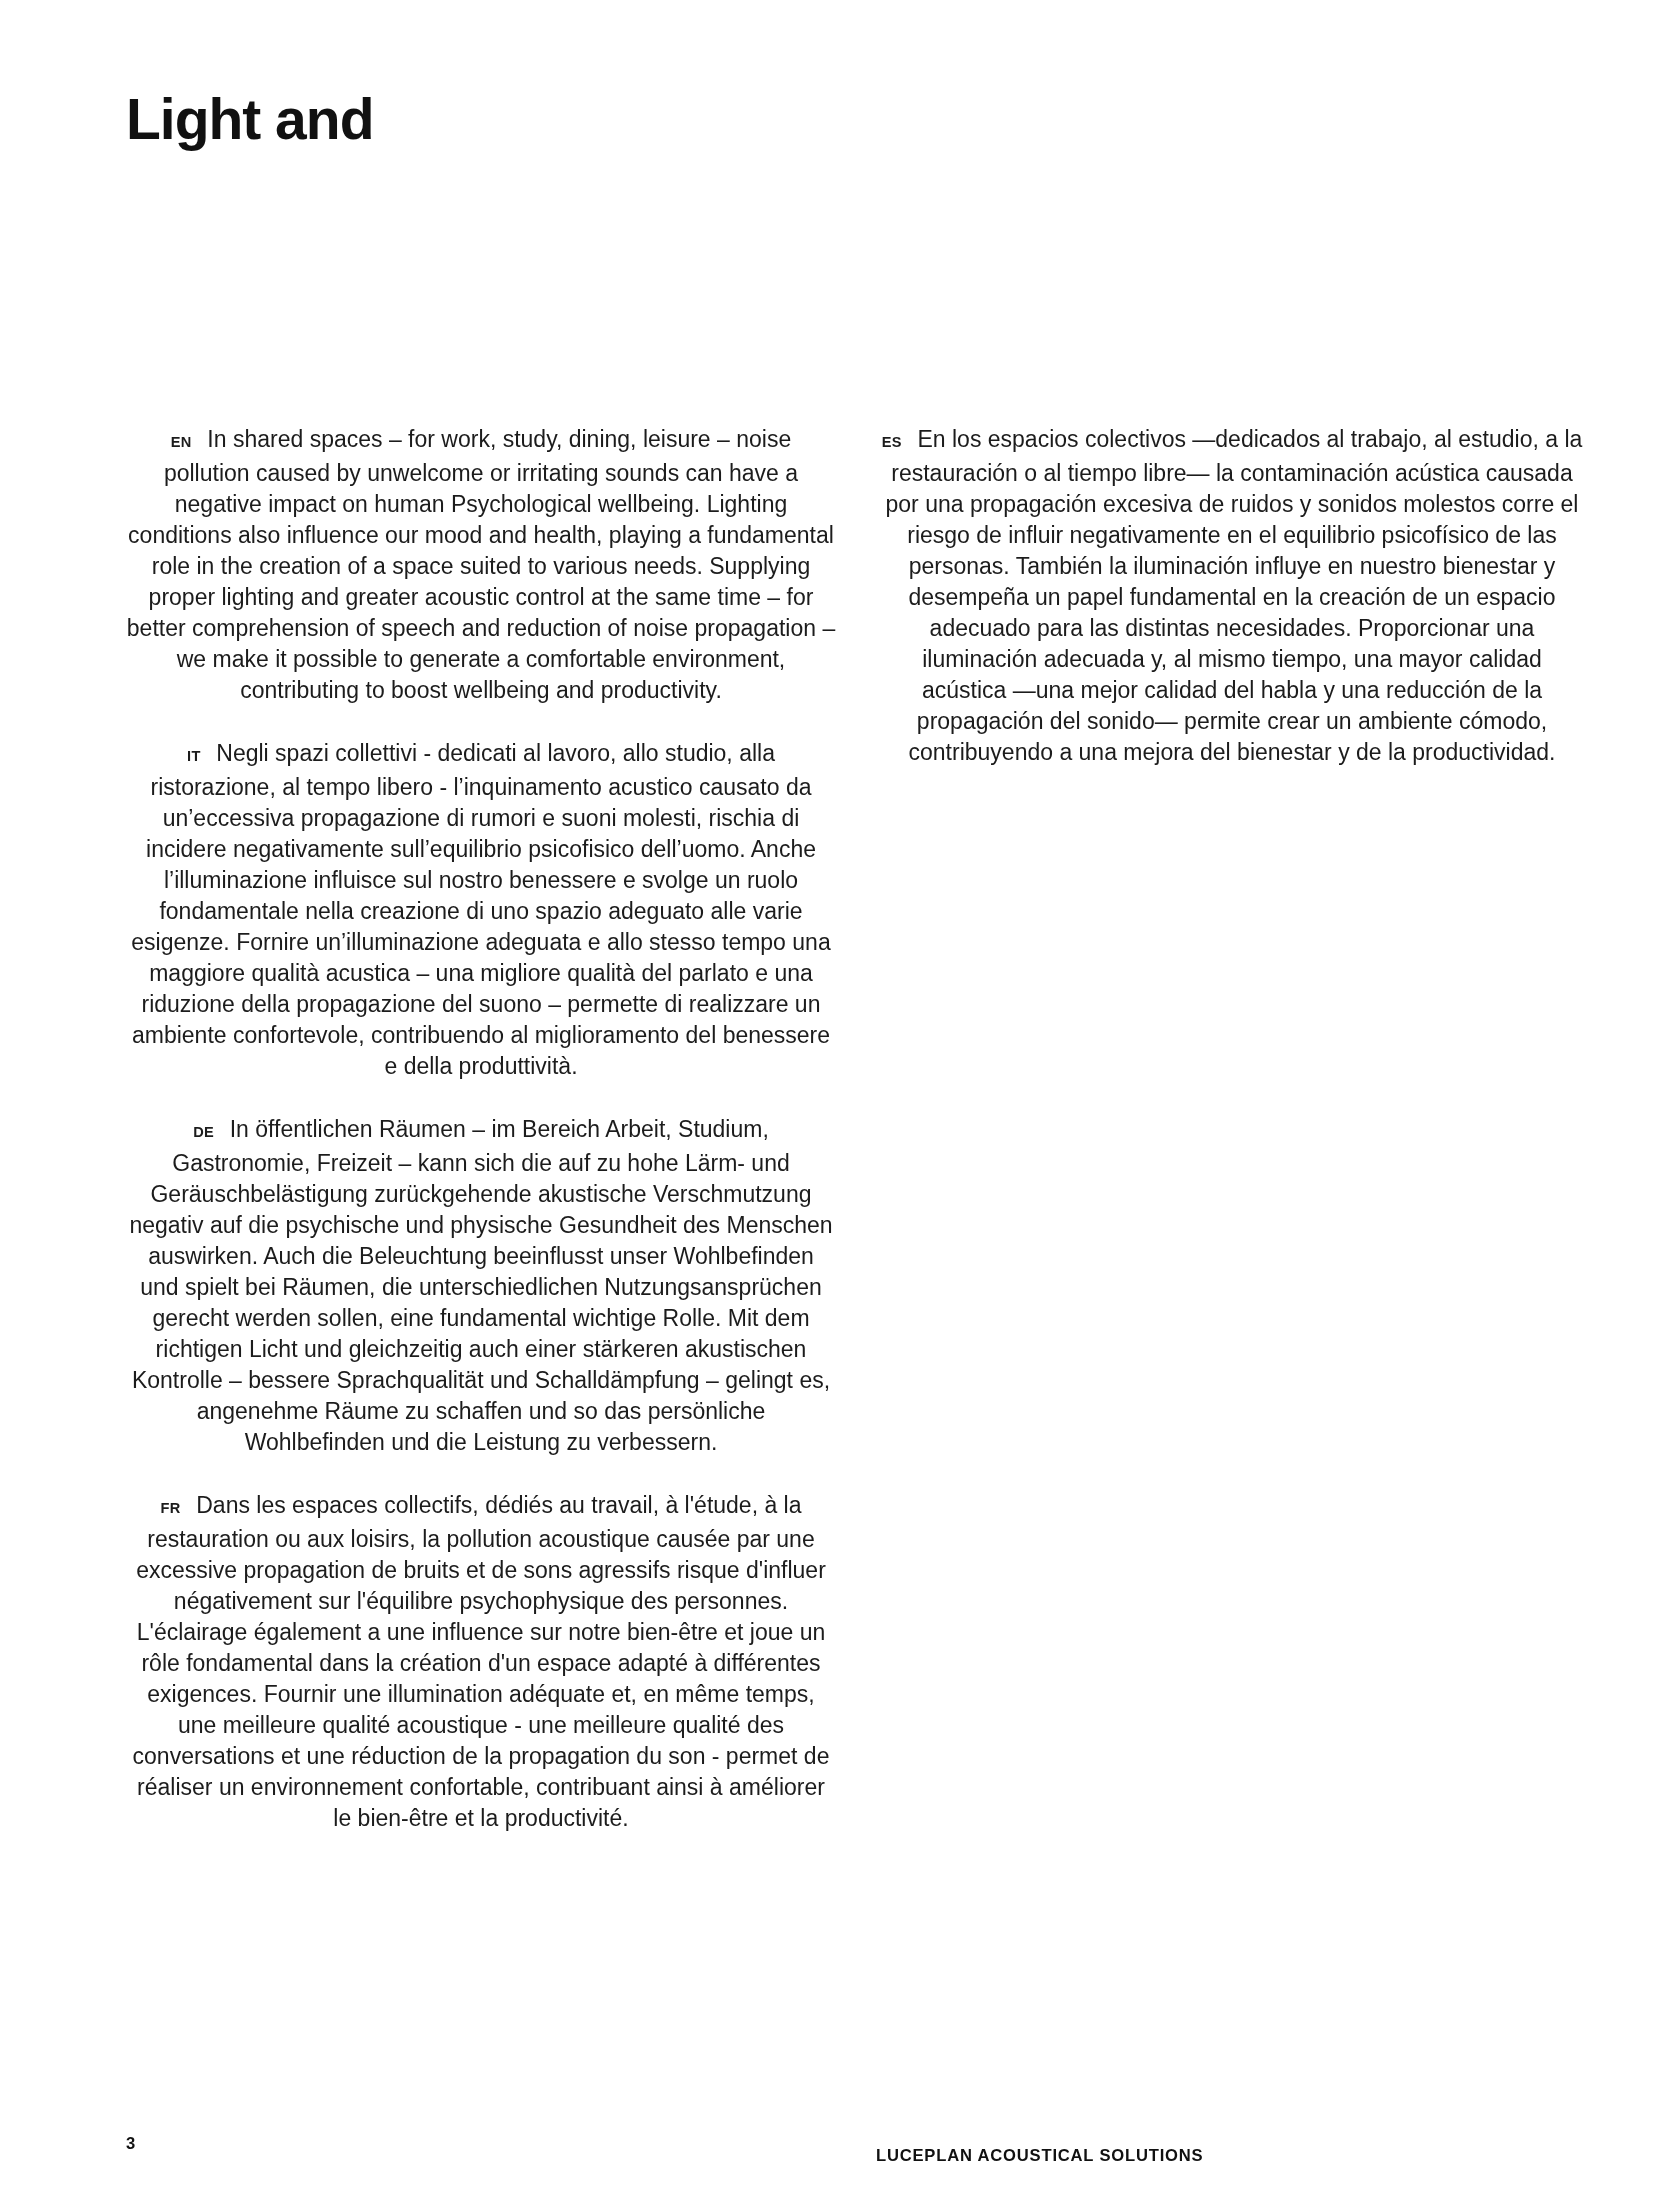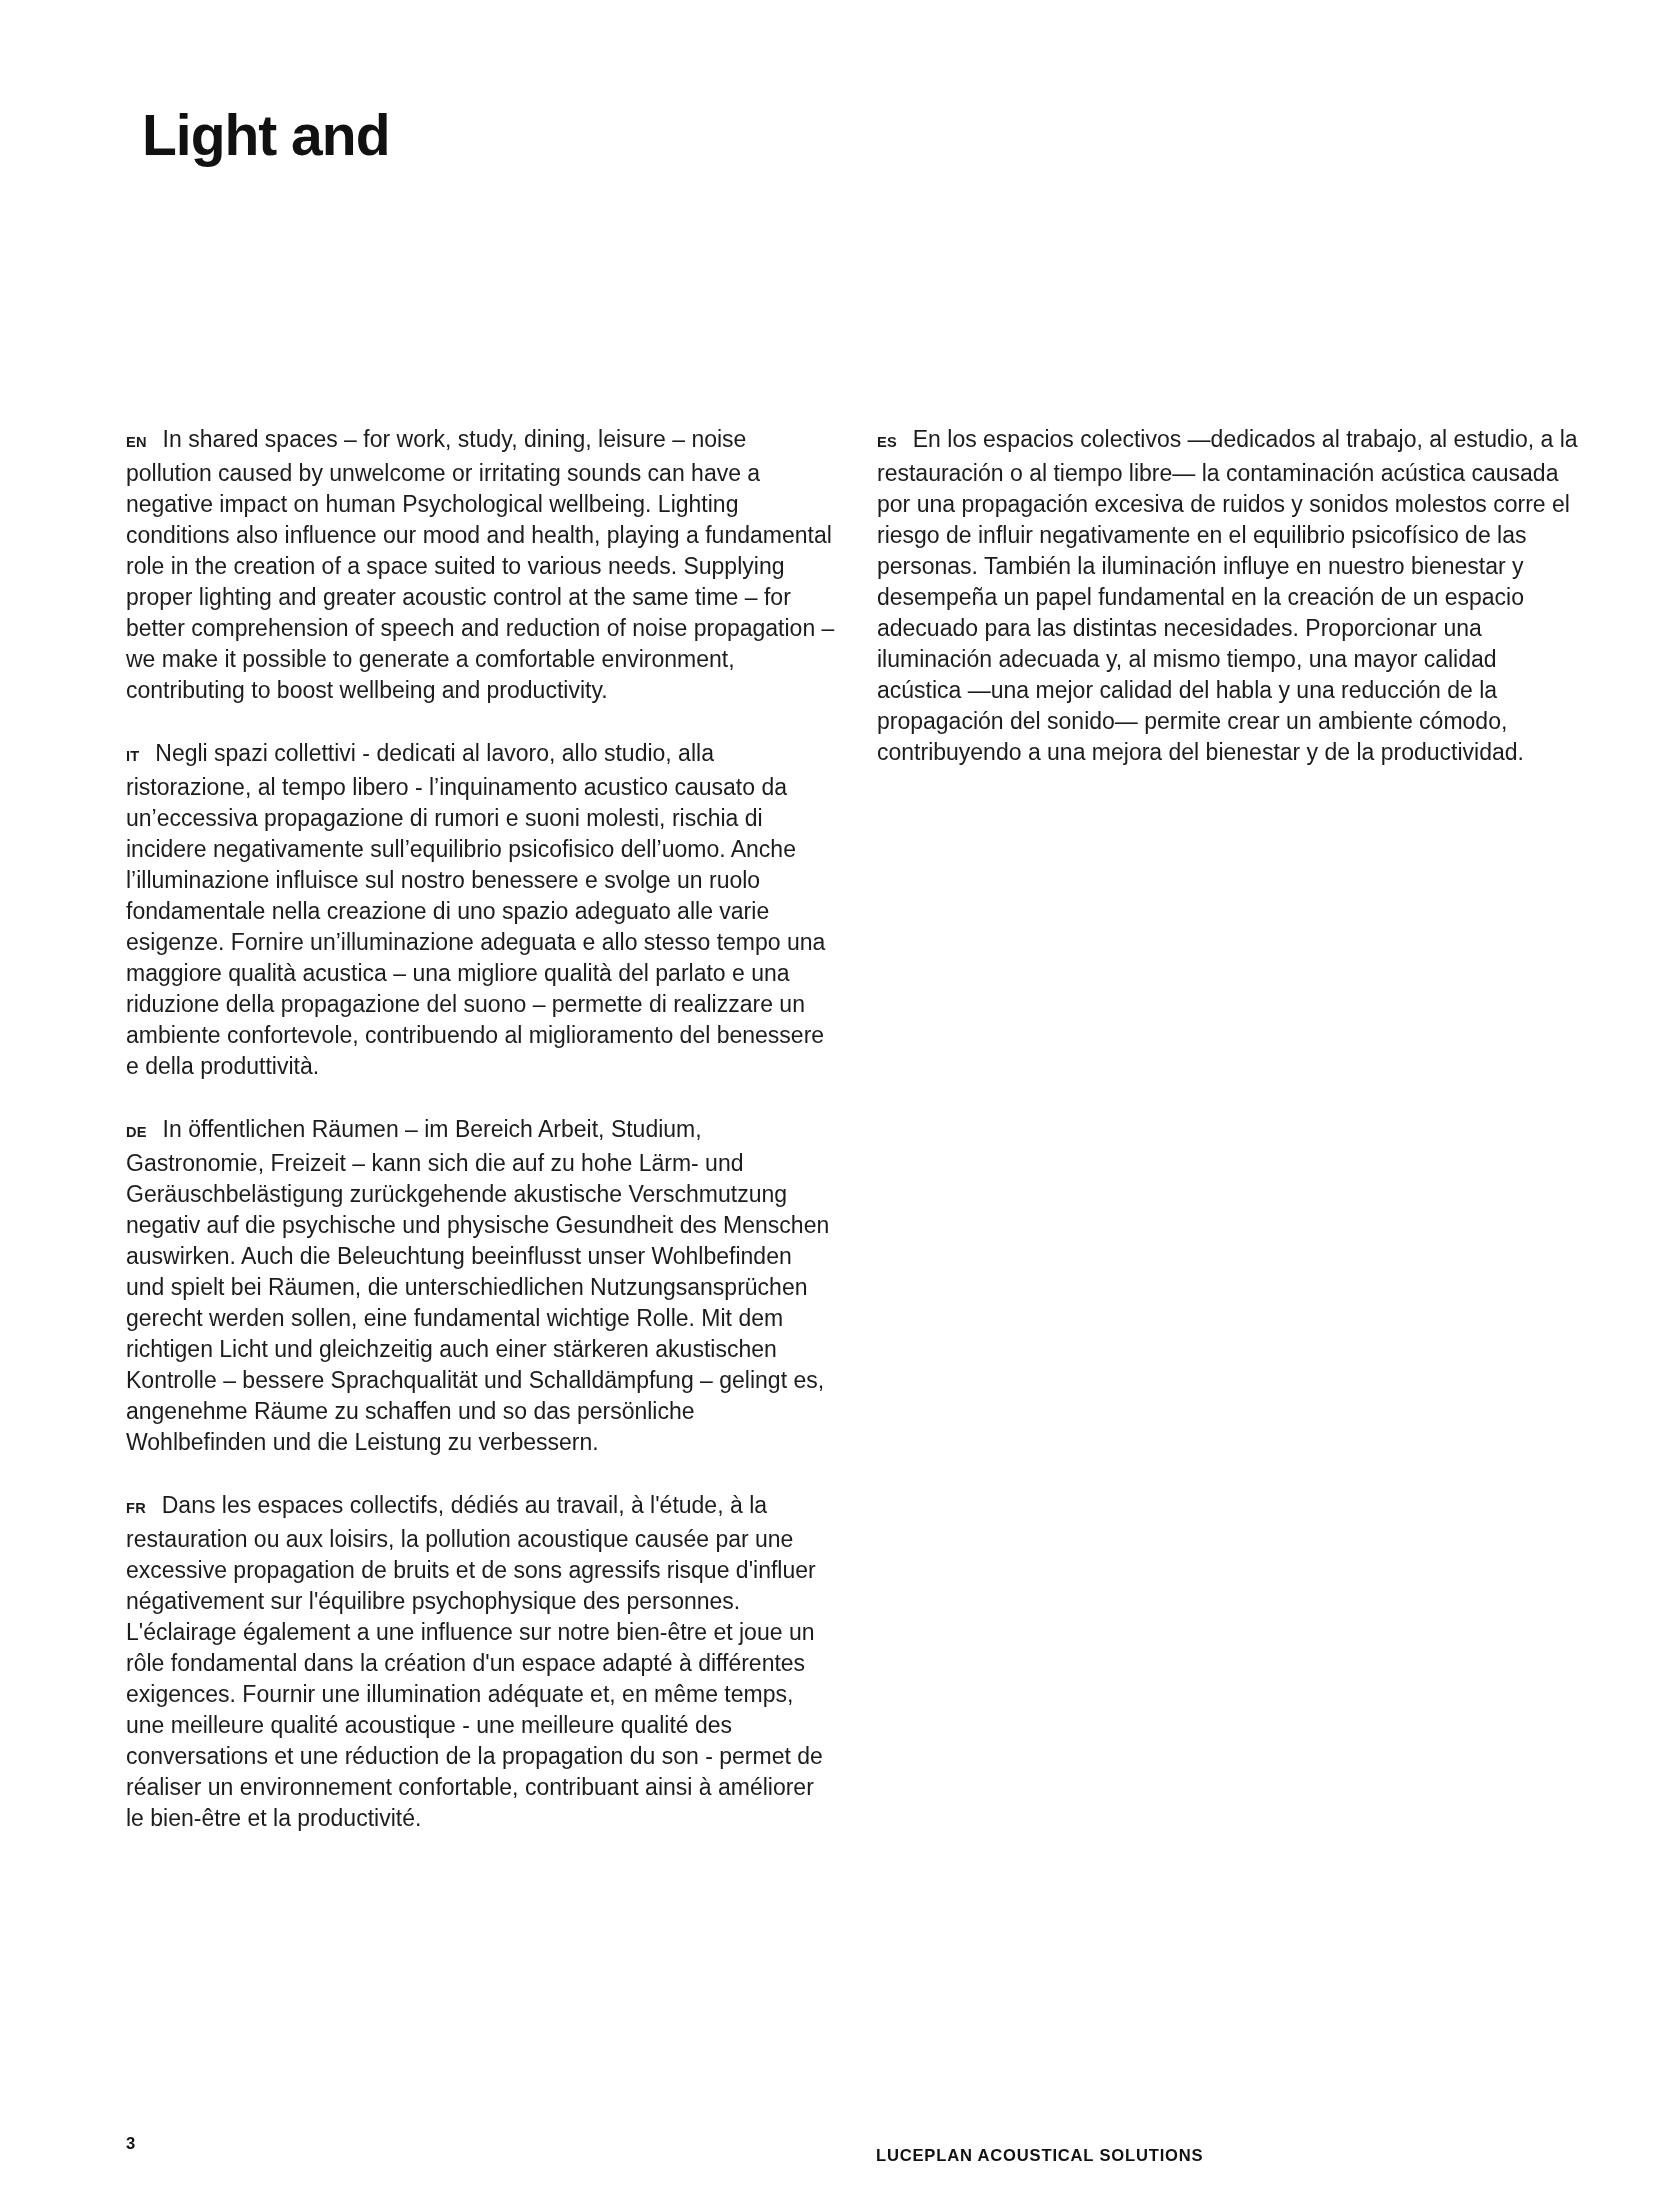--- a/index.html
+++ b/index.html
@@ -13,21 +13,21 @@
     height: 2205px;
     background: #ffffff;
     font-family: "Liberation Sans", sans-serif;
     color: #1a1a1a;
     overflow: hidden;
   }
   .page-title {
     position: absolute;
     left: 126px;
     top: 85px;
-    margin: 16px;
+    margin: 0;
     font-size: 57px;
     line-height: 69px;
     font-weight: 700;
     letter-spacing: -1px;
     color: #111111;
   }
   .columns {
     position: absolute;
     left: 126px;
     top: 424px;
@@ -38,20 +38,21 @@
     width: 710px;
     flex: 0 0 auto;
   }
   .col-left { margin-right: 41px; }
   .para {
     margin: 0 0 32px 0;
     font-size: 23px;
     line-height: 31px;
     font-weight: 400;
     color: #1c1c1c;
+    text-align: center;
   }
   .lang-label {
     font-size: 14.6px;
     font-weight: 700;
     letter-spacing: 0.3px;
     margin-right: 9.3px;
     color: #1c1c1c;
   }
   .footer {
     position: absolute;

